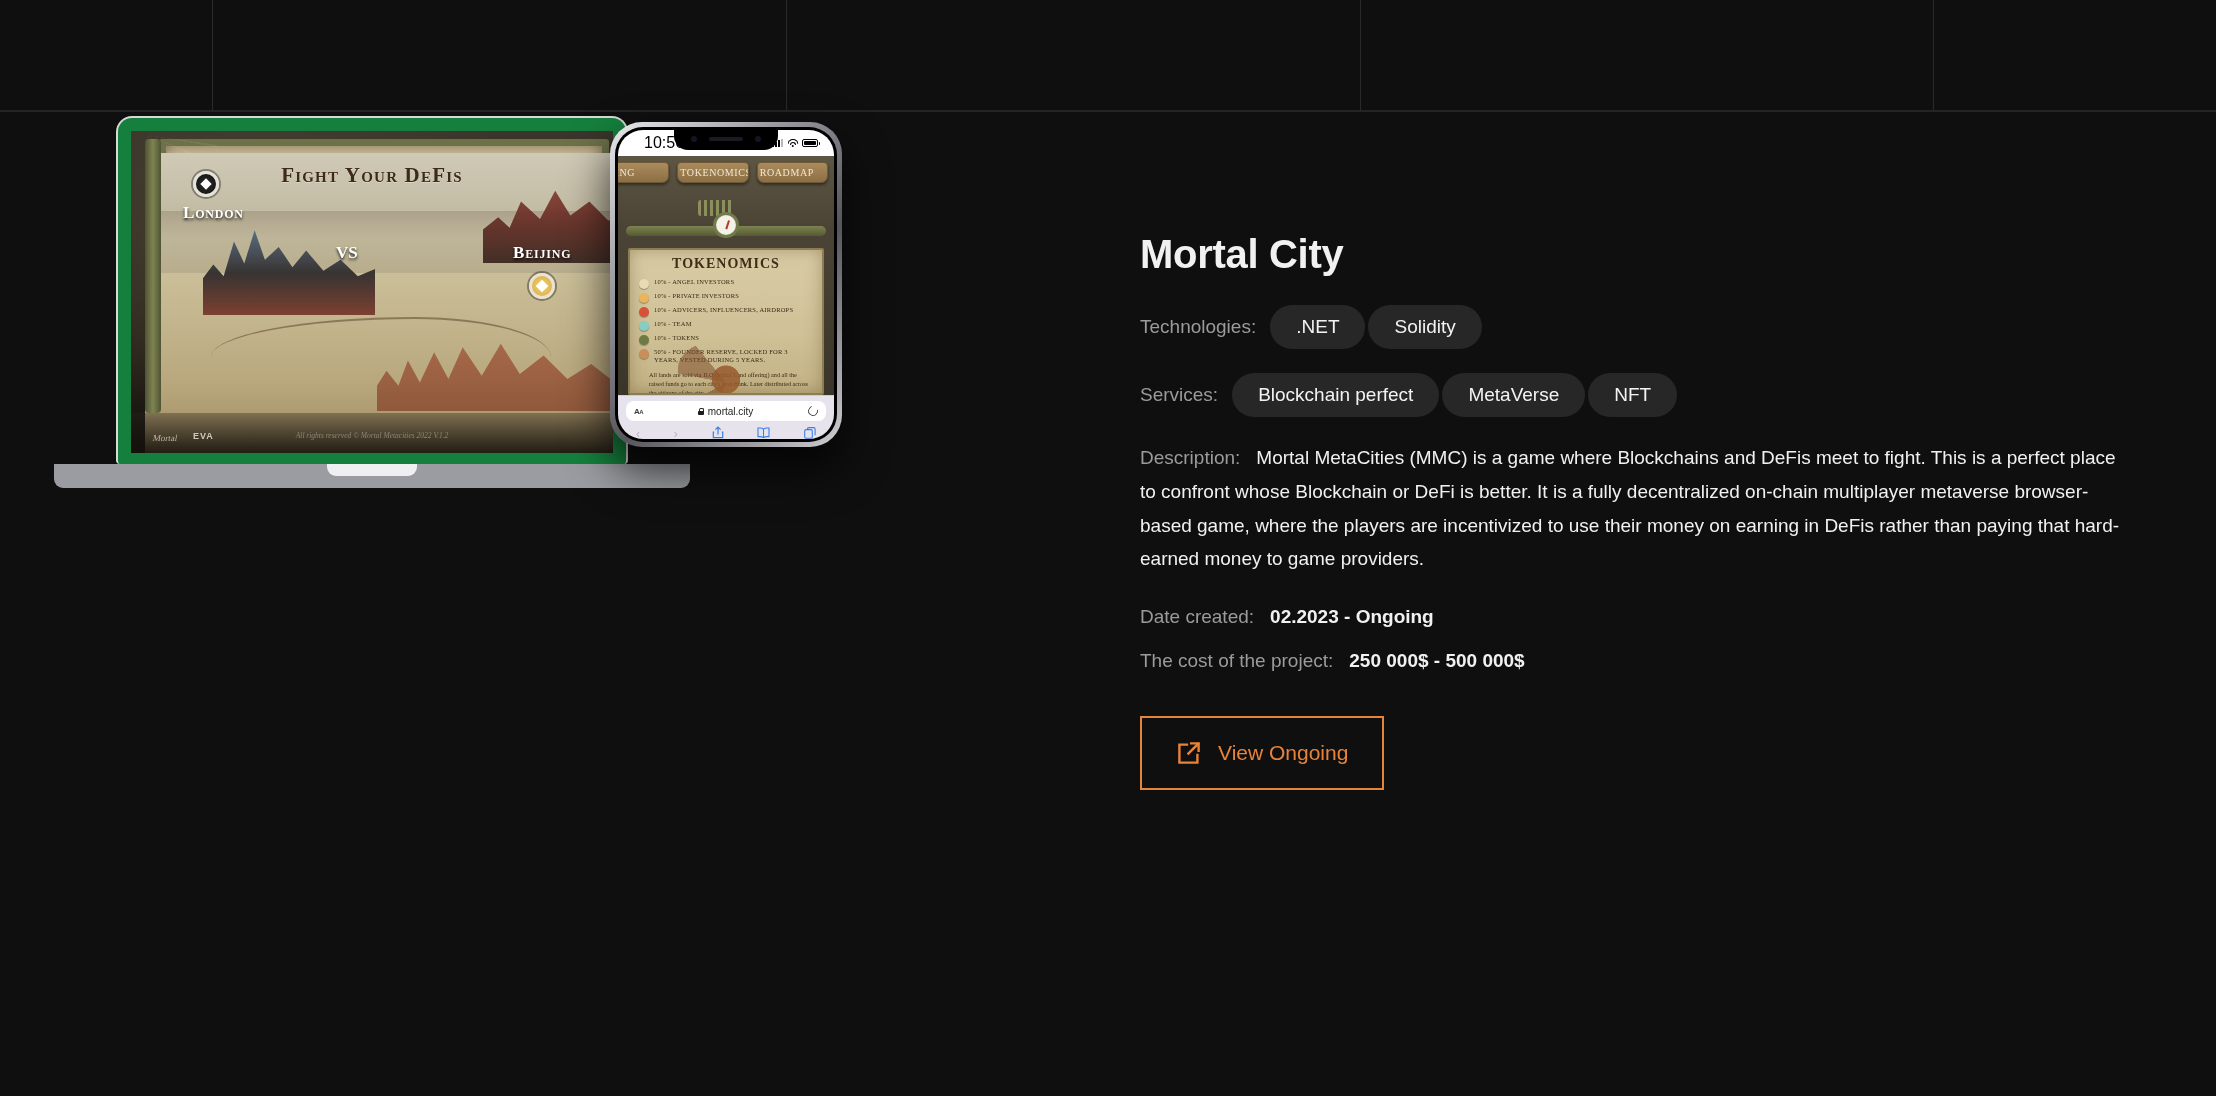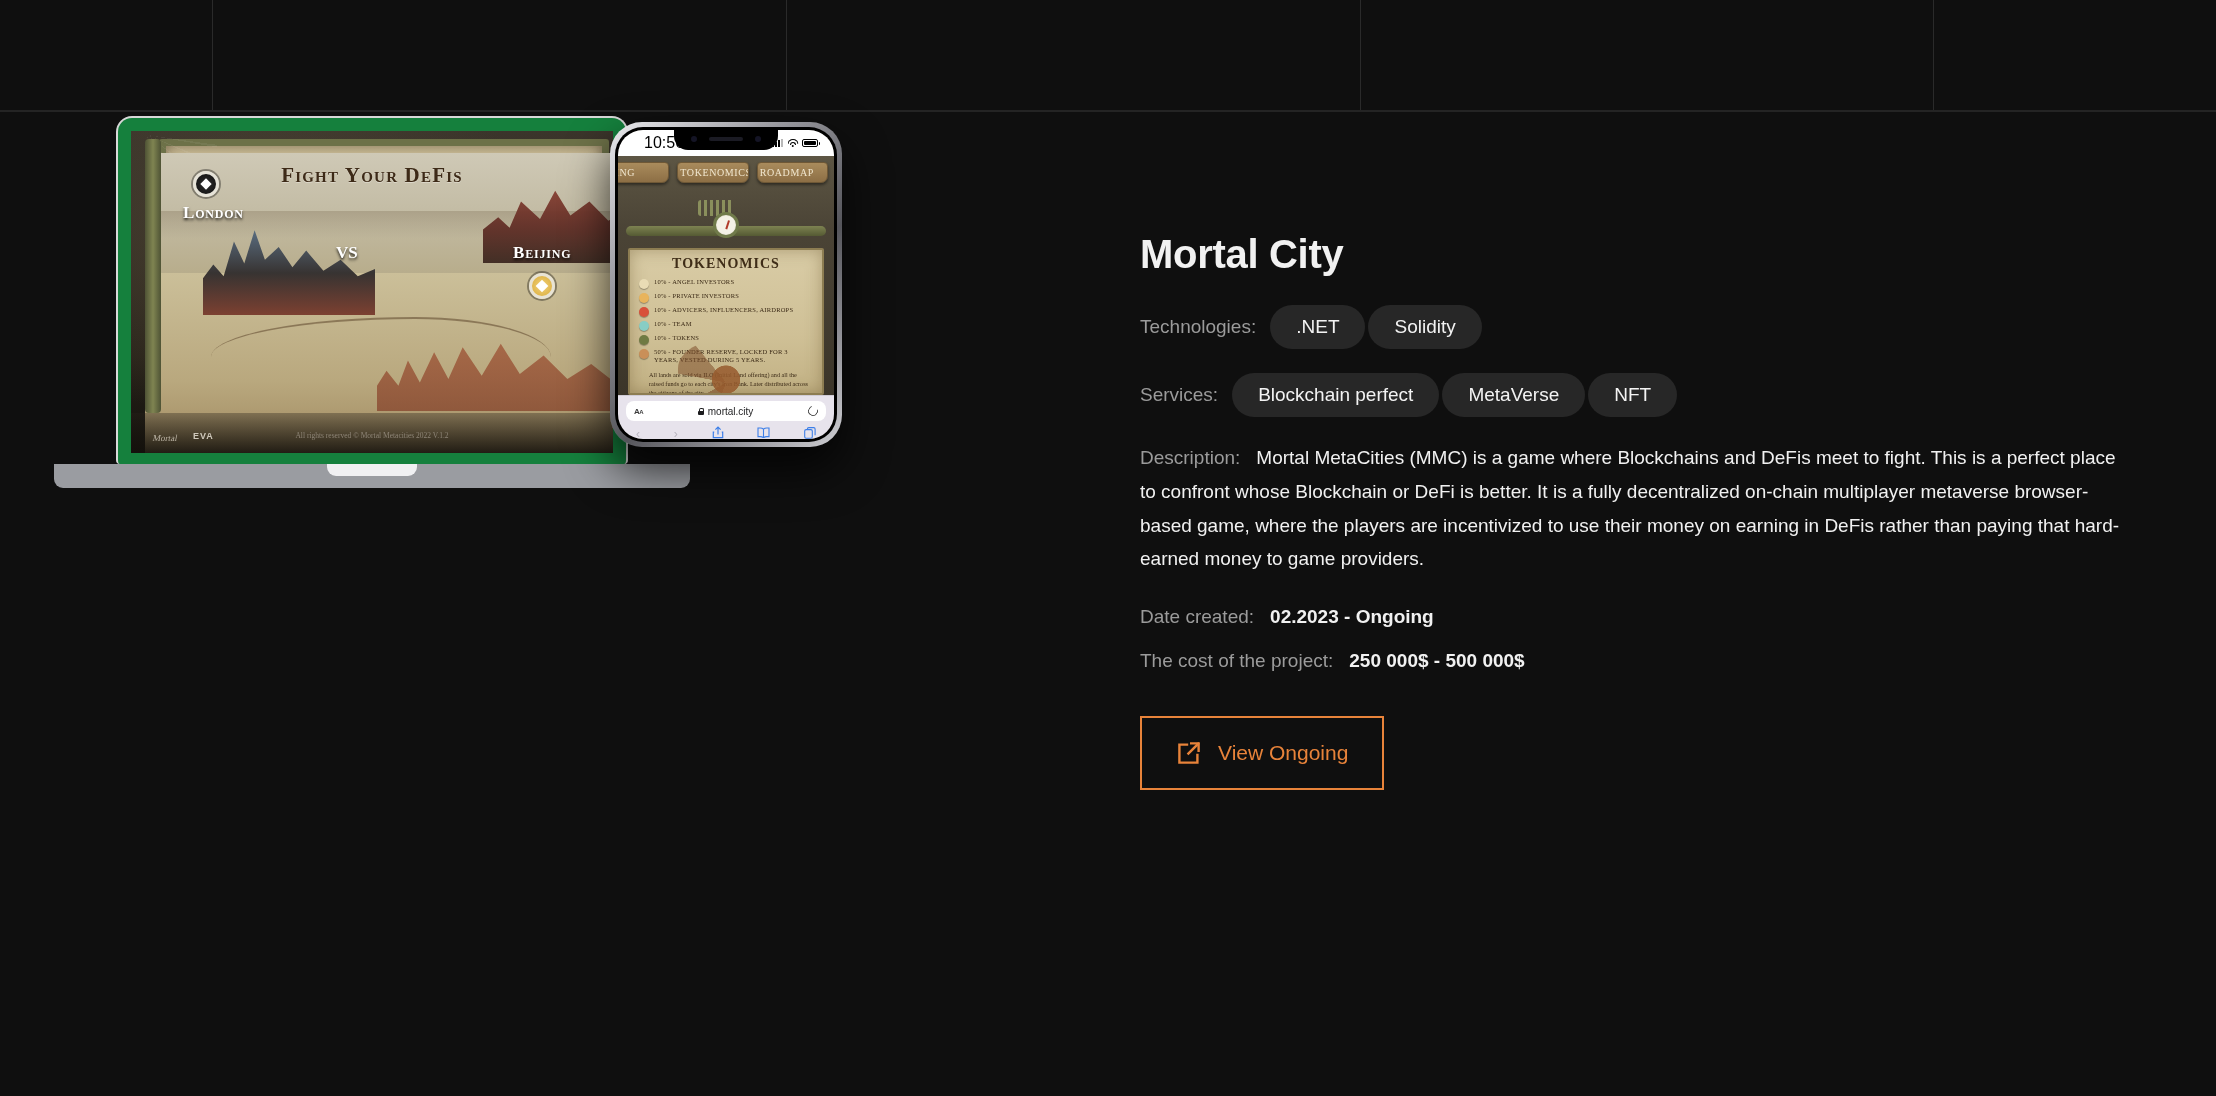--- a/index.html
+++ b/index.html
@@ -187,20 +187,21 @@
   .game-footer-mark {
     position: absolute; left: 22px; bottom: 10px;
     color: #b9b1a2; font-size: 9px; font-family: "Liberation Serif", serif;
     transform: skewX(-12deg);
   }
   .game-footer-copy {
     position: absolute; left: 0; right: 0; bottom: 13px;
     text-align: center;
     color: #8e8577; font-size: 7.5px;
     font-family: "Liberation Serif", serif;
+    font-style: italic;
   }
   .web-deco {
     position: absolute; left: 16px; top: 4px; width: 70px; height: 90px;
     background:
       repeating-conic-gradient(from 0deg at 0% 0%, rgba(255,255,255,.10) 0deg 2deg, transparent 2deg 14deg);
     opacity: .55;
   }
 
   
   .phone {

